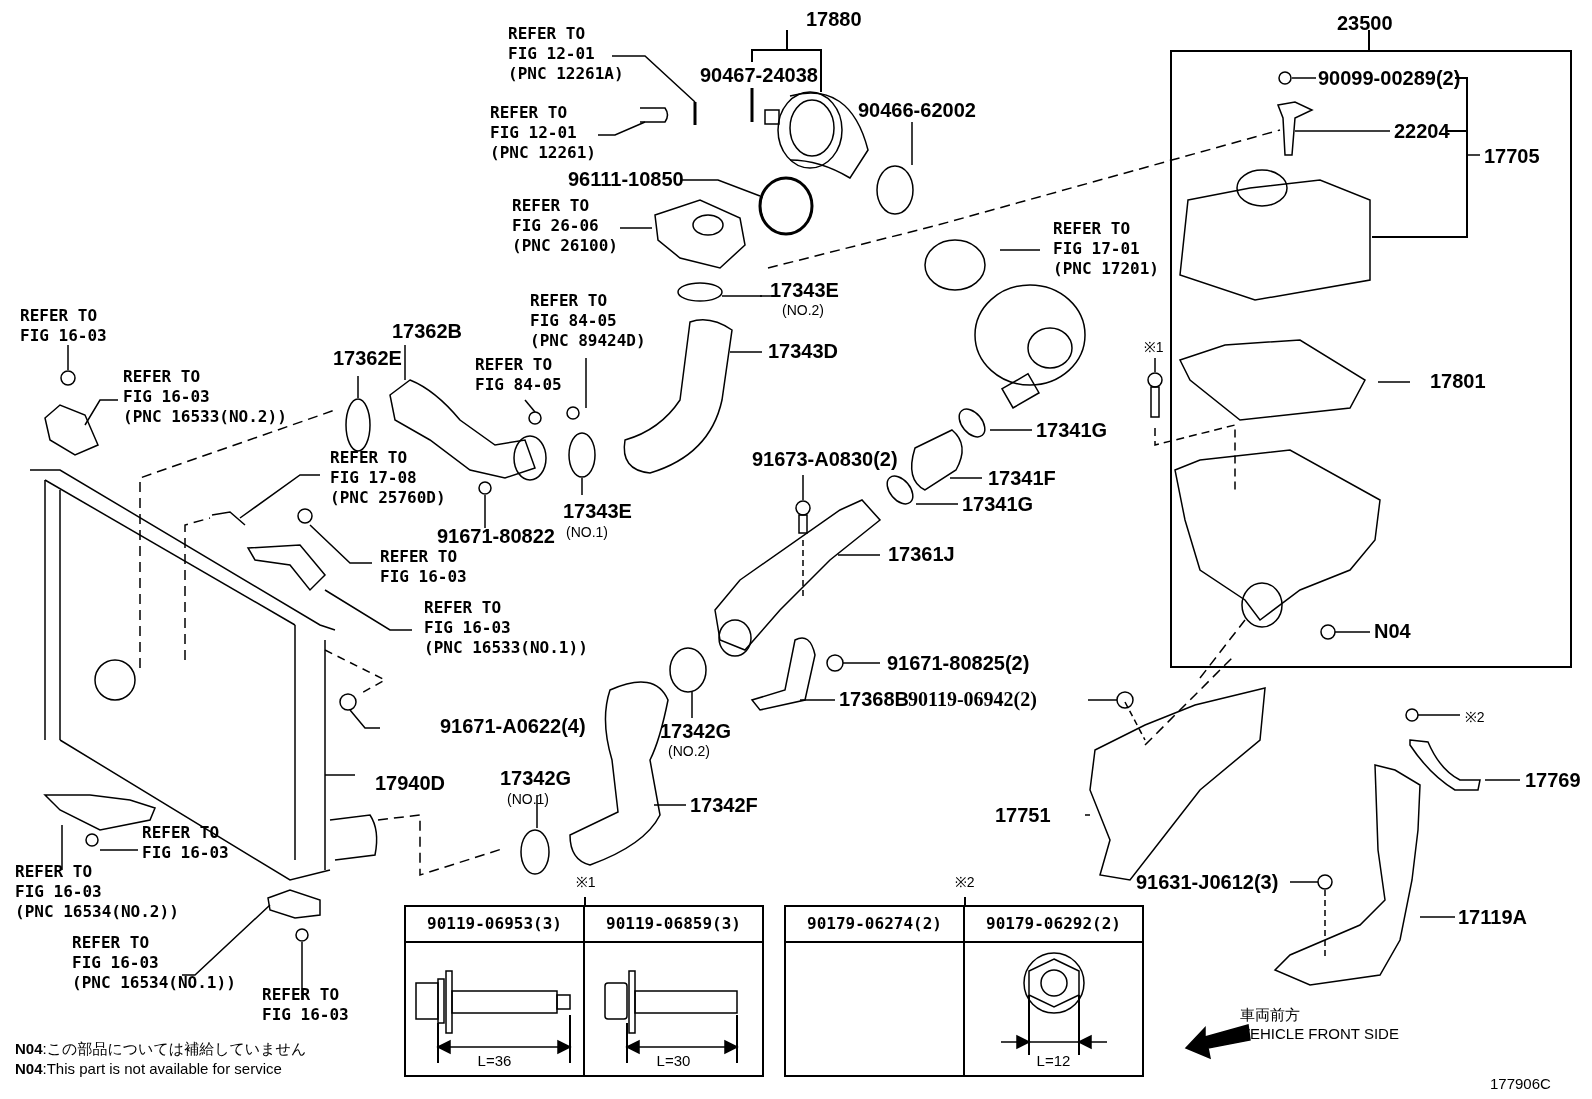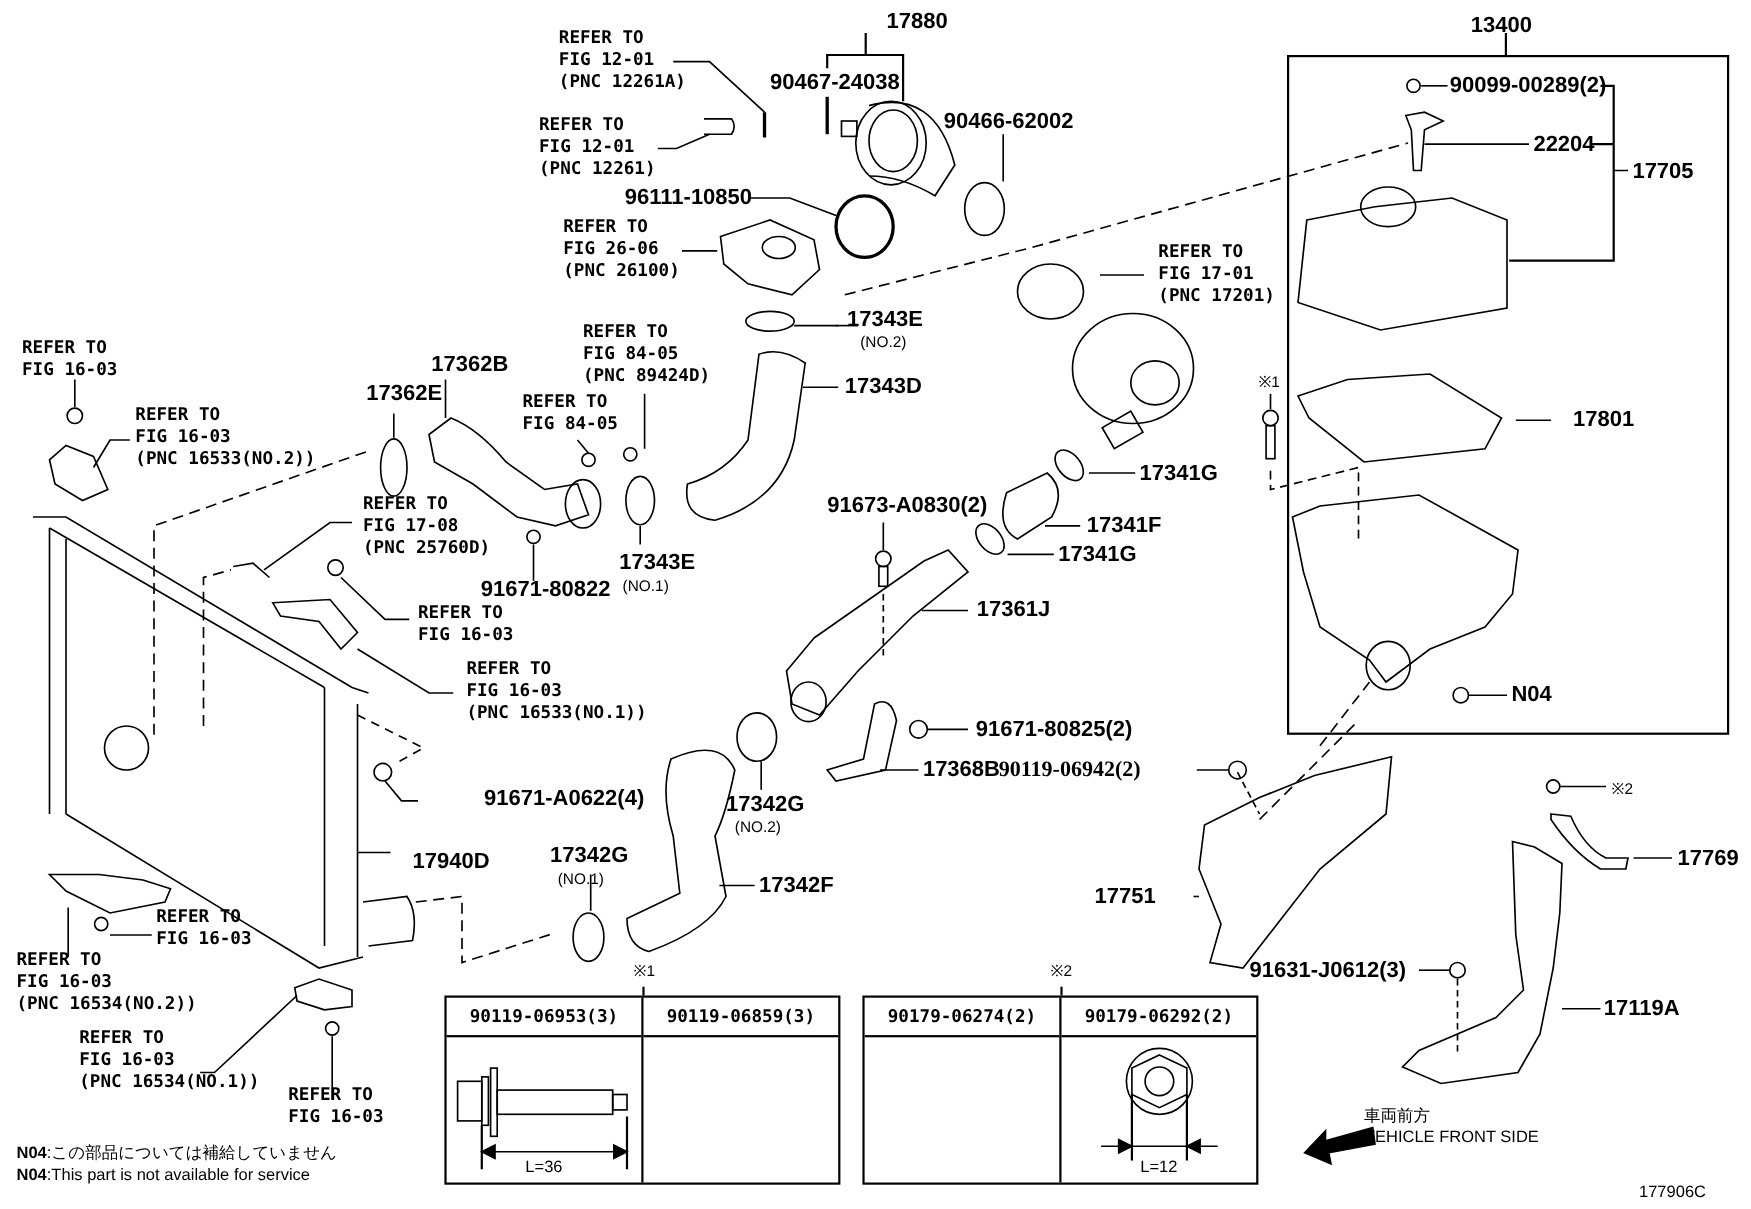--- a/index.html
+++ b/index.html
@@ -251,21 +251,21 @@
 <div class="lbl big" style="left:568px;top:168px;">96111-10850</div>
 <div class="lbl big" style="left:770px;top:279px;">17343E</div>
 <div class="lbl sub" style="left:782px;top:300px;">(NO.2)</div>
 <div class="lbl big" style="left:768px;top:340px;">17343D</div>
 <div class="lbl big" style="left:392px;top:320px;">17362B</div>
 <div class="lbl big" style="left:333px;top:347px;">17362E</div>
 <div class="lbl big" style="left:563px;top:500px;">17343E</div>
 <div class="lbl sub" style="left:566px;top:522px;">(NO.1)</div>
 <div class="lbl big" style="left:437px;top:525px;">91671-80822</div>
 
-<div class="lbl big" style="left:1337px;top:12px;">13400</div>
+<div class="lbl big" style="left:1337px;top:12px;">23500</div>
 <div class="lbl big" style="left:1318px;top:67px;">90099-00289(2)</div>
 <div class="lbl big" style="left:1394px;top:120px;">22204</div>
 <div class="lbl big" style="left:1484px;top:145px;">17705</div>
 <div class="lbl big" style="left:1430px;top:370px;">17801</div>
 <div class="lbl big" style="left:1374px;top:620px;">N04</div>
 <div class="lbl sub" style="left:1144px;top:337px;">※1</div>
 
 <div class="lbl big" style="left:1036px;top:419px;">17341G</div>
 <div class="lbl big" style="left:988px;top:467px;">17341F</div>
 <div class="lbl big" style="left:962px;top:493px;">17341G</div>
@@ -320,20 +320,33 @@
         <line x1="164" y1="72" x2="164" y2="120" stroke-width="2"></line>
         <line x1="40" y1="104" x2="156" y2="104"></line>
         <polygon points="32,104 44,98 44,110" fill="#000"></polygon>
         <polygon points="164,104 152,98 152,110" fill="#000"></polygon>
       </svg>
       <div class="len">L=36</div>
     </div>
   </div>
   <div class="spec-cell">
     <div class="spec-head">90119-06859(3)</div>
+    <div class="spec-body">
+      <svg width="178" height="132" fill="none" stroke="#000" stroke-width="1.5">
+        <rect x="20" y="40" width="22" height="36" rx="3"></rect>
+        <rect x="44" y="28" width="6" height="62"></rect>
+        <rect x="50" y="48" width="102" height="22"></rect>
+        <line x1="42" y1="80" x2="42" y2="120" stroke-width="2"></line>
+        <line x1="152" y1="72" x2="152" y2="120" stroke-width="2"></line>
+        <line x1="52" y1="104" x2="142" y2="104"></line>
+        <polygon points="42,104 54,98 54,110" fill="#000"></polygon>
+        <polygon points="152,104 140,98 140,110" fill="#000"></polygon>
+      </svg>
+      <div class="len">L=30</div>
+    </div>
   </div>
 </div>
 
 <div class="lbl sub" style="left:955px;top:872px;">※2</div>
 <div class="spec-table" style="left:784px;top:905px;width:356px;">
   <div class="spec-cell">
     <div class="spec-head">90179-06274(2)</div>
   </div>
   <div class="spec-cell">
     <div class="spec-head">90179-06292(2)</div>

